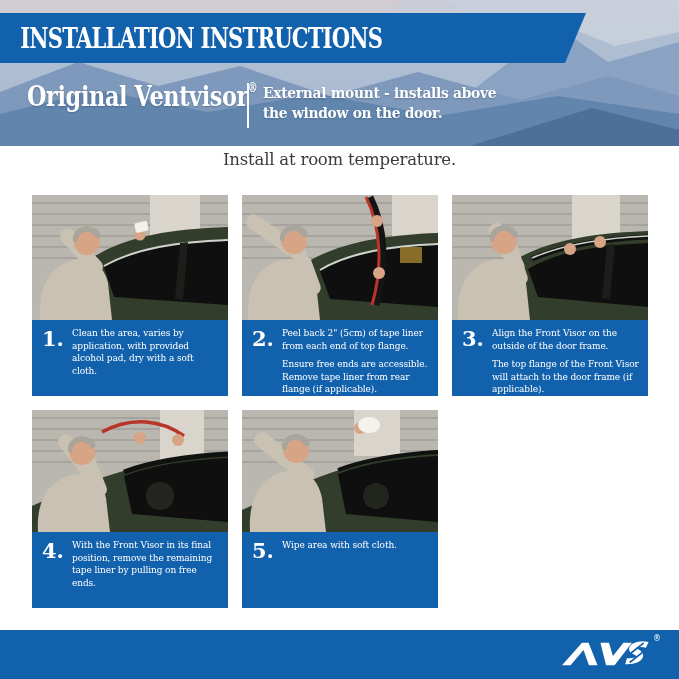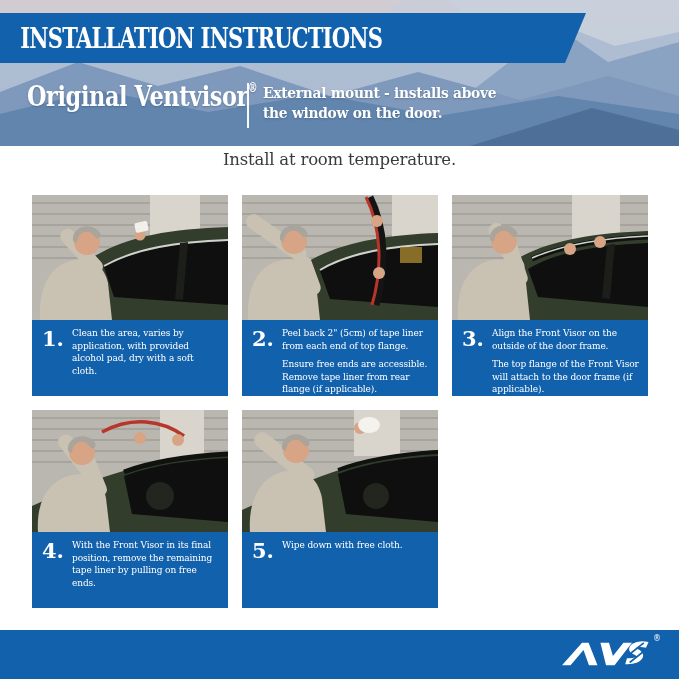--- a/index.html
+++ b/index.html
@@ -279,21 +279,21 @@
           </g>
         <circle cx="118" cy="18" r="6" fill="#d7a486"></circle>
         <ellipse cx="127" cy="15" rx="11" ry="8" fill="#f4f2ec"></ellipse>
         <circle cx="54" cy="40" r="13" fill="#d7a486"></circle>
         <path d="M40,39 C38,24 59,19 67,31 C69,35 65,38 62,35 C57,26 44,29 44,41 Z" fill="#a9a49c"></path>
       </svg>
     </div>
     <div class="caption">
       <div class="num">5.</div>
       <div class="cap-text">
-        <p>Wipe down with free cloth.</p>
+        <p>Wipe area with soft cloth.</p>
       </div>
     </div>
   </div>
 
   <div class="footer">
     <div class="logo" role="img" aria-label="AVS">
       <svg viewBox="0 0 140 50">
         <g transform="skewX(-14) translate(10,0)" fill="#ffffff">
           <polygon points="2,42 24,8 34,8 56,42 43,42 29,19 15,42"></polygon>
           <polygon points="52,8 65,8 76,28 87,8 100,8 82,42 69,42"></polygon>

